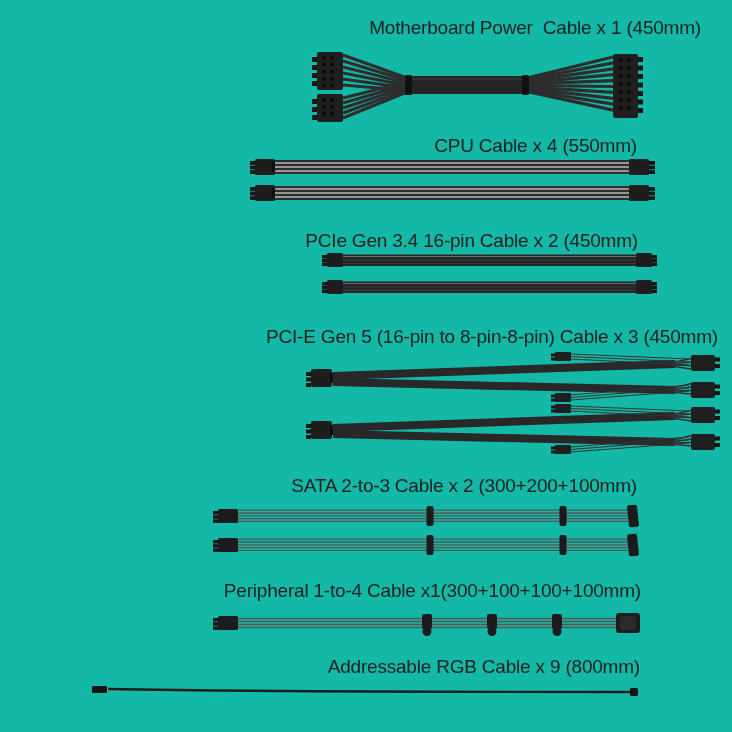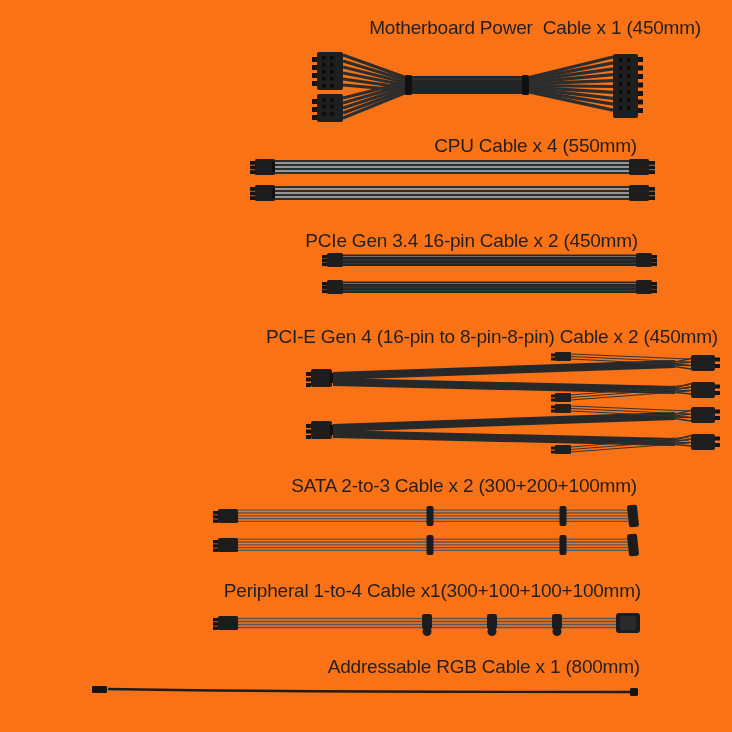--- a/index.html
+++ b/index.html
@@ -17,21 +17,21 @@
     color:#231f20;
     white-space:pre;
     letter-spacing:-0.2px;
   }
   .illus{position:absolute;}
   svg{display:block;}
 </style>
 </head>
 <body>
 
-<div id="canvas" style="background: #f97316;">
+<div id="canvas" style="background: #14b8a6;">
 
   <div class="label" style="top: 17px; right: 31px; color: rgb(35, 31, 32);">Motherboard Power  Cable x 1 (450mm)</div>
 
   <svg class="illus" style="left:310px; top:47px;" width="335" height="78" viewBox="0 0 335 78">
 
     <g>
       <rect x="2" y="10" width="6" height="5" fill="#141414"></rect>
       <rect x="2" y="18" width="6" height="5" fill="#141414"></rect>
       <rect x="2" y="26" width="6" height="5" fill="#141414"></rect>
       <rect x="2" y="34" width="6" height="5" fill="#141414"></rect>
@@ -182,21 +182,21 @@
       <line x1="21" y1="4.5" x2="314" y2="4.5" stroke="#6e6e6e" stroke-width="1.1"></line>
       <line x1="21" y1="8" x2="314" y2="8" stroke="#3a3a3a" stroke-width="1"></line>
       <line x1="21" y1="11.5" x2="314" y2="11.5" stroke="#3a3a3a" stroke-width="1"></line>
       <rect x="314" y="1" width="16" height="14" rx="1.5" fill="#1d1d1d"></rect>
       <rect x="330" y="3" width="5" height="3.5" fill="#141414"></rect>
       <rect x="330" y="6.8" width="5" height="3.5" fill="#141414"></rect>
       <rect x="330" y="10.6" width="5" height="3.5" fill="#141414"></rect>
     </g>
   </svg>
 
-  <div class="label" style="top: 326px; right: 14px; color: rgb(35, 31, 32);">PCI-E Gen 4 (16-pin to 8-pin-8-pin) Cable x 2 (450mm)</div>
+  <div class="label" style="top: 326px; right: 14px; color: rgb(35, 31, 32);">PCI-E Gen 5 (16-pin to 8-pin-8-pin) Cable x 3 (450mm)</div>
 
   <svg class="illus" style="left:305px; top:352px;" width="423" height="50" viewBox="0 0 423 50">
     <g>
       <rect x="1" y="20" width="5" height="4" fill="#141414"></rect>
       <rect x="1" y="25.5" width="5" height="4" fill="#141414"></rect>
       <rect x="1" y="31" width="5" height="4" fill="#141414"></rect>
       <rect x="6" y="17" width="21" height="18" rx="2" fill="#1d1d1d"></rect>
       <rect x="25" y="21" width="3" height="10" fill="#0f0f0f"></rect>
     </g>
     <line x1="28" y1="24" x2="370" y2="12" stroke="#282828" stroke-width="8"></line>
@@ -360,21 +360,21 @@
     <g>
       <rect x="340" y="8" width="10" height="15" rx="2" fill="#1c1c1c"></rect>
       <circle cx="345" cy="25.5" r="4.5" fill="#1c1c1c"></circle>
     </g>
     <g>
       <rect x="404" y="7" width="24" height="20" rx="3" fill="#1c1c1c"></rect>
       <rect x="408" y="10" width="16" height="14" rx="2" fill="#2a2a2a"></rect>
     </g>
   </svg>
 
-  <div class="label" style="top: 656px; right: 92px; color: rgb(35, 31, 32);">Addressable RGB Cable x 1 (800mm)</div>
+  <div class="label" style="top: 656px; right: 92px; color: rgb(35, 31, 32);">Addressable RGB Cable x 9 (800mm)</div>
 
   <svg class="illus" style="left:90px; top:681px;" width="552" height="16" viewBox="0 0 552 16">
     <rect x="2" y="5" width="15" height="7" rx="1" fill="#141414"></rect>
     <line x1="17" y1="8.2" x2="34" y2="8.6" stroke="#8f8f8f" stroke-width="2.6"></line>
     <path d="M18,8 C 160,10.5 360,11 541,11" stroke="#1d1d1d" stroke-width="2.4" fill="none"></path>
     <rect x="540" y="7" width="8" height="8" rx="1.5" fill="#141414"></rect>
   </svg>
 
 </div>
 

